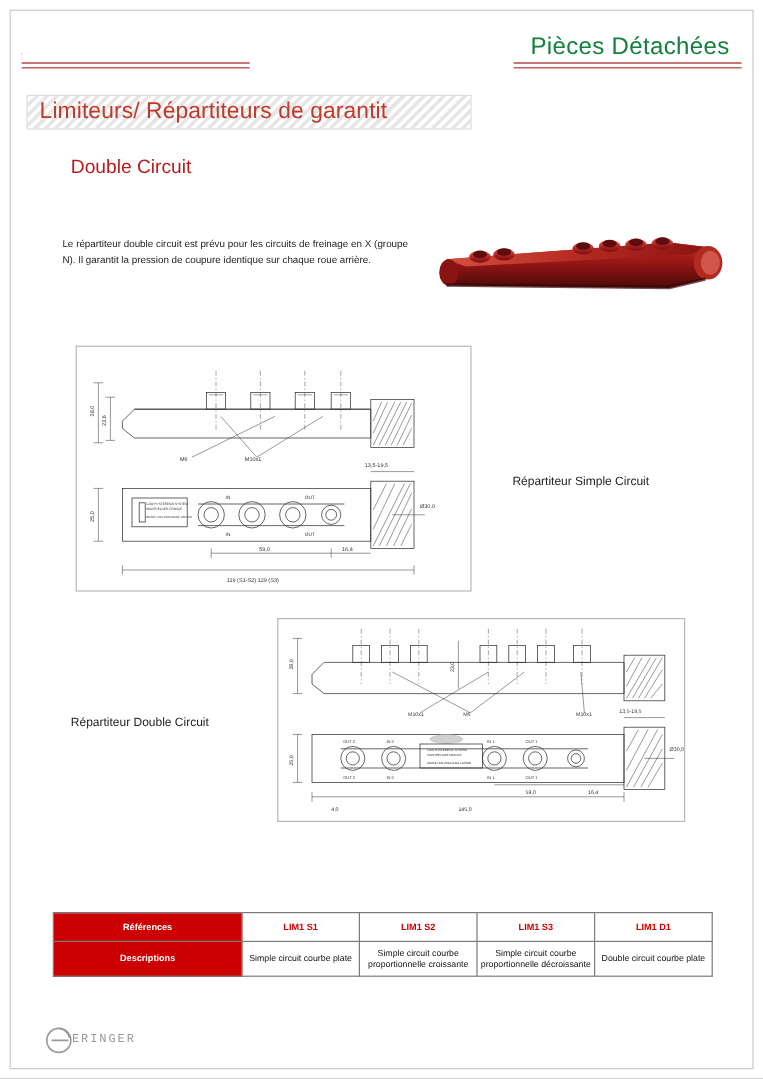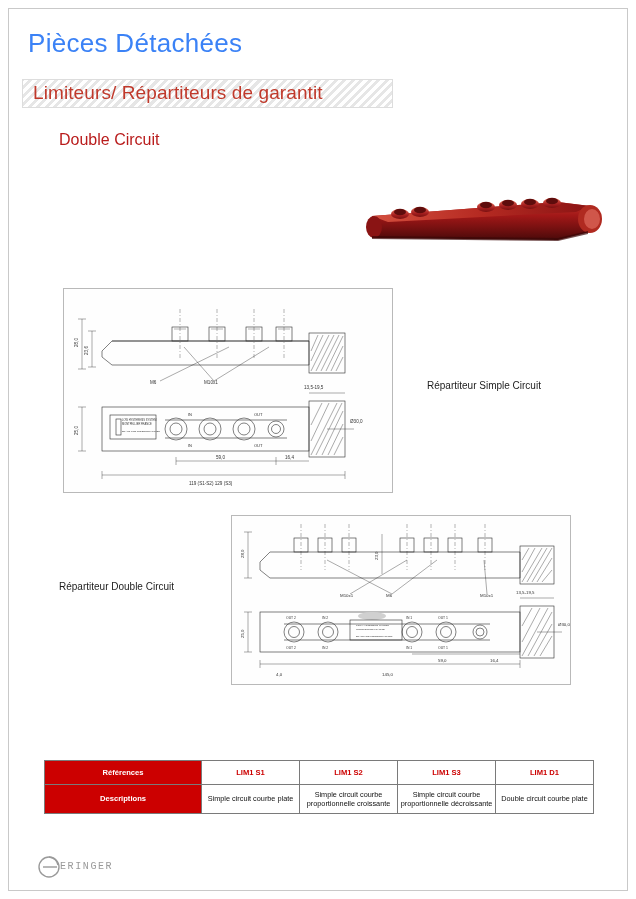--- a/index.html
+++ b/index.html
@@ -34,24 +34,24 @@
     left: 18px;
     top: 28px;
     width: 600px;
     height: 44px;
   }
   .title-text {
     position: absolute;
     left: 0;
     top: 0;
     width: 600px;
-    text-align: left;
-    font-size: 26px;
+    text-align: right;
+    font-size: 20px;
     font-weight: 400;
-    color: #3b82f6;
+    color: #15803d;
     letter-spacing: 0.3px;
     font-family: "Liberation Sans", sans-serif;
     z-index: 3;
     background: #fff;
   }
   .title-text span {
     background: #ffffff;
     padding: 0 10px;
   }
   .rule-left, .rule-right {
@@ -147,20 +147,21 @@
     height: 170px;
     border: 1px solid #b9b9b9;
     background: #fefefe;
     box-sizing: border-box;
   }
   .caption {
     position: absolute;
     font-size: 10px;
     color: #1d1d1d;
     font-family: "Liberation Sans", sans-serif;
+    margin-top: 16px;
   }
   .cap-simple { left: 427px; top: 380px; }
   .cap-double { left: 59px; top: 581px; }
 
   
   .table-wrap {
     position: absolute;
     left: 44px;
     top: 760px;
     width: 550px;
@@ -238,20 +239,21 @@
       <div class="rule-line thin"></div>
     </div>
     <div class="title-text"><span>Pièces Détachées</span></div>
   </div>
 
   <div class="section-band"></div>
   <div class="section-band-text">Limiteurs/ Répartiteurs de garantit</div>
 
   <div class="sub-heading">Double Circuit</div>
 
+  <div class="intro">Le répartiteur double circuit est prévu pour les circuits de freinage en X (groupe N). Il garantit la pression de coupure identique sur chaque roue arrière.</div>
 
   <div class="product-photo">
     <svg width="248" height="70" viewBox="0 0 248 70">
       <defs>
         <linearGradient id="bodyGrad" x1="0" y1="0" x2="0" y2="1">
           <stop offset="0%" stop-color="#c0392b"></stop>
           <stop offset="35%" stop-color="#a31818"></stop>
           <stop offset="75%" stop-color="#6e0f0f"></stop>
           <stop offset="100%" stop-color="#4a0a0a"></stop>
         </linearGradient>

